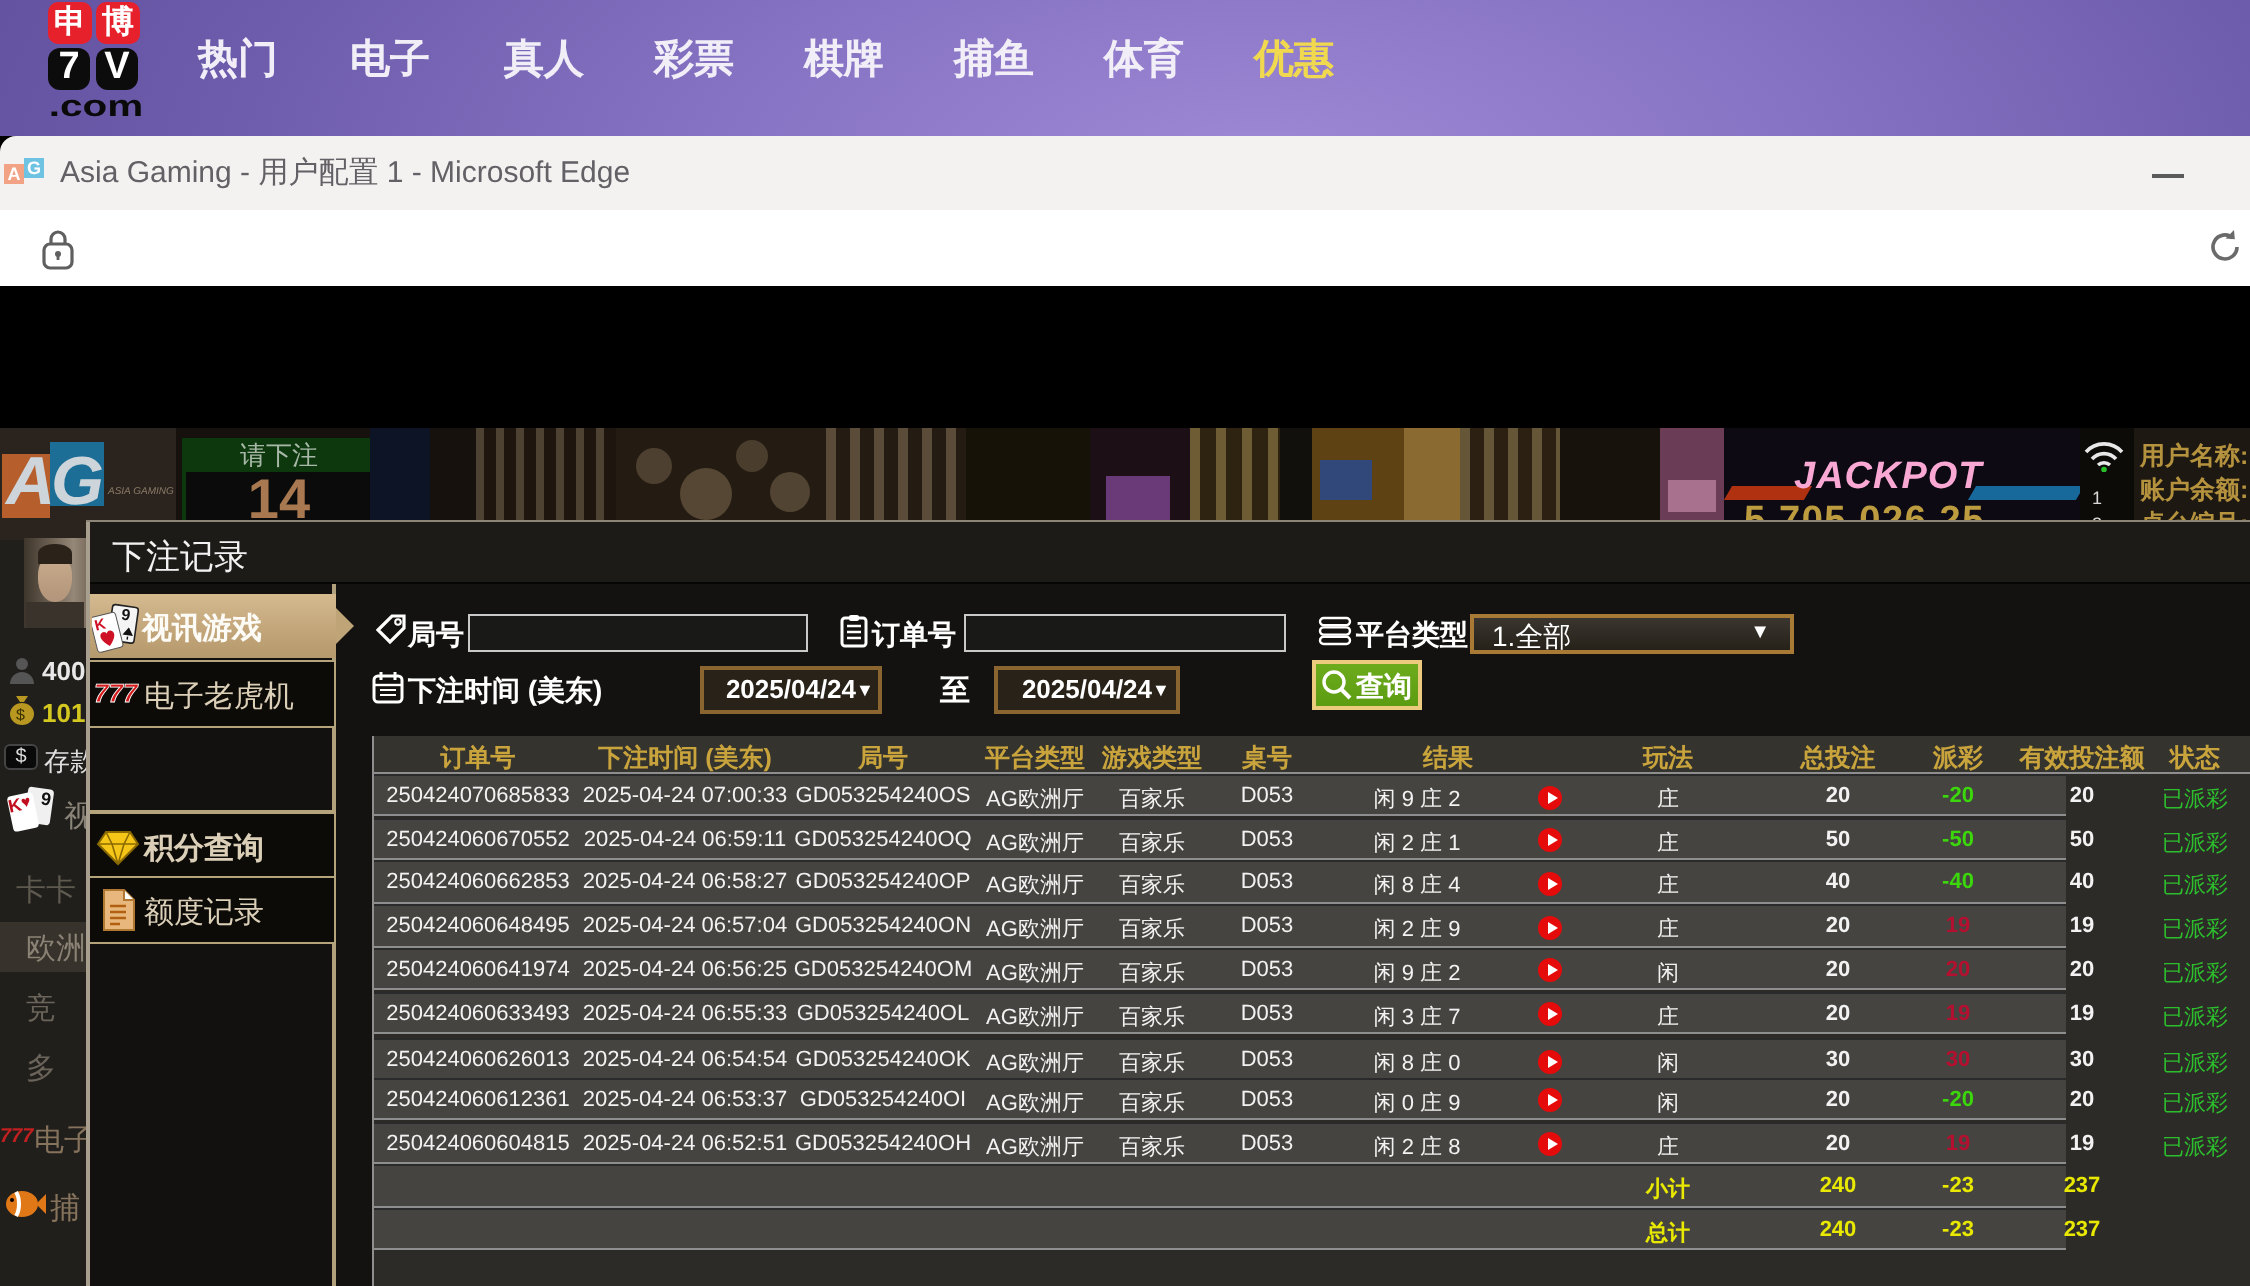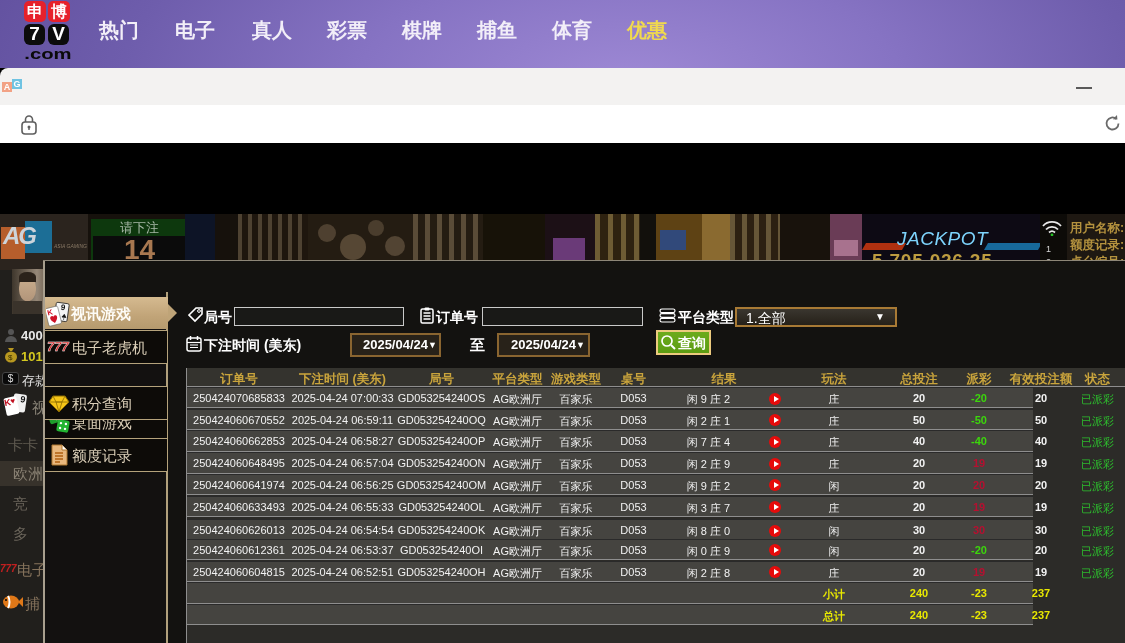--- a/index.html
+++ b/index.html
@@ -90,20 +90,21 @@
     <div class="nav" style="left:327px;">彩票</div>
     <div class="nav" style="left:402px;">棋牌</div>
     <div class="nav" style="left:477px;">捕鱼</div>
     <div class="nav" style="left:552px;">体育</div>
     <div class="nav hot" style="left:627px;">优惠</div>
   </div>
 
   <div id="titlebar">
     <div id="fava">A</div>
       <div id="favg">G</div>
+    <div id="tbtxt">Asia Gaming - 用户配置 1 - Microsoft Edge</div>
   </div>
   <div id="minim"></div>
 
   <div id="urlbar">
     <svg style="left:20px;top:9px;" width="18" height="22" viewBox="0 0 18 22">
       <rect x="2" y="8" width="14" height="12" rx="3" fill="none" stroke="#5f5f5f" stroke-width="1.6"></rect>
       <path d="M5.5 8 V5.5 a3.5 3.5 0 0 1 7 0 V8" fill="none" stroke="#5f5f5f" stroke-width="1.6"></path>
       <circle cx="9" cy="13" r="1.5" fill="#5f5f5f"></circle>
         <rect x="8.3" y="13" width="1.4" height="3" fill="#5f5f5f"></rect>
     </svg>
@@ -112,21 +113,21 @@
       <path d="M13 0 L13.4 4.6 L8.8 4.2 Z" fill="#6a6a6a"></path>
     </svg>
   </div>
 
   <div id="blackstrip"></div>
 
   <div id="photostrip">
     <div style="left:0;top:0;width:88px;height:48px;background:#2b241e;"></div>
     <div style="left:1px;top:13px;width:24px;height:32px;background:#b65e2c;"></div>
     <div style="left:25px;top:7px;width:27px;height:32px;background:#1c6e96;"></div>
-    <div style="left:3px;top:8px;color:#cdd4da;font-size:24px;font-weight:bold;font-style:italic;letter-spacing:-2px;">AG</div>
+    <div style="left:3px;top:8px;color:#cdd4da;font-size:34px;font-weight:bold;font-style:italic;letter-spacing:-2px;">AG</div>
     <div style="left:54px;top:29px;color:#8a7a66;font-size:5px;font-style:italic;">ASIA GAMING</div>
     <div style="left:91px;top:5px;width:97px;height:43px;background:#0d380d;"></div>
     <div style="left:91px;top:5px;width:97px;height:17px;color:#a8b8a8;font-size:13px;text-align:center;line-height:17px;">请下注</div>
     <div style="left:93px;top:22px;width:93px;height:26px;background:#0b0b0b;"></div>
     <div style="left:92px;top:20px;width:95px;color:#a87850;font-size:28px;font-weight:bold;text-align:center;">14</div>
     <div style="left:185px;top:0;width:30px;height:48px;background:#0d1426;"></div>
     <div style="left:238px;top:0;width:70px;height:48px;background:repeating-linear-gradient(90deg,#4e4232 0 4px,#1e160e 4px 10px);"></div>
     <div style="left:308px;top:0;width:105px;height:48px;background:#241c12;"></div>
     <div style="left:318px;top:10px;width:18px;height:18px;border-radius:50%;background:#4e4030;"></div>
     <div style="left:340px;top:20px;width:26px;height:26px;border-radius:50%;background:#564734;"></div>
@@ -141,34 +142,34 @@
     <div style="left:656px;top:0;width:46px;height:48px;background:#5e4214;"></div>
     <div style="left:660px;top:16px;width:26px;height:20px;background:#31497a;"></div>
     <div style="left:702px;top:0;width:28px;height:48px;background:#8a6a30;"></div>
     <div style="left:730px;top:0;width:50px;height:48px;background:repeating-linear-gradient(90deg,#665638 0 5px,#2c2012 5px 12px);"></div>
     <div style="left:780px;top:0;width:50px;height:48px;background:#18120c;"></div>
     <div style="left:830px;top:0;width:32px;height:48px;background:#6a3c56;"></div>
     <div style="left:834px;top:26px;width:24px;height:16px;background:#a8728e;"></div>
     <div style="left:862px;top:0;width:178px;height:48px;background:#0d0a14;"></div>
     <div style="left:864px;top:29px;width:40px;height:7px;background:#b03110;transform:skewX(-30deg);"></div>
     <div style="left:986px;top:29px;width:54px;height:7px;background:#17699c;transform:skewX(-30deg);"></div>
-    <div style="left:897px;top:14px;color:#7dd3fc;font-size:19px;font-weight:normal;font-style:italic;letter-spacing:0.5px;">JACKPOT</div>
+    <div style="left:897px;top:14px;color:#f9a8d4;font-size:19px;font-weight:bold;font-style:italic;letter-spacing:0.5px;">JACKPOT</div>
     <div style="left:872px;top:36px;color:#bd9c40;font-size:19px;font-weight:bold;letter-spacing:0.8px;">5,705,026.25</div>
     <div style="left:1040px;top:0;width:27px;height:48px;background:#0d0b08;"></div>
     <svg style="left:1041px;top:6px;" width="22" height="16" viewBox="0 0 22 16">
       <path d="M2 6 a12 12 0 0 1 18 0" fill="none" stroke="#e8e8e8" stroke-width="1.8"></path>
       <path d="M5 9.5 a8 8 0 0 1 12 0" fill="none" stroke="#e8e8e8" stroke-width="1.8"></path>
       <path d="M8 12.5 a4.5 4.5 0 0 1 6 0" fill="none" stroke="#e8e8e8" stroke-width="1.8"></path>
       <circle cx="11" cy="14.8" r="1.4" fill="#28c028"></circle>
     </svg>
     <div style="left:1046px;top:30px;color:#d8d8d8;font-size:9px;">1</div>
     <div style="left:1046px;top:43px;color:#d8d8d8;font-size:9px;">2</div>
     <div style="left:1067px;top:0;width:58px;height:48px;background:#1e1812;"></div>
     <div style="left:1070px;top:6px;color:#b4923e;font-size:12.5px;font-weight:bold;">用户名称:</div>
-    <div style="left:1070px;top:23px;color:#b4923e;font-size:12.5px;font-weight:bold;">额度记录:</div>
+    <div style="left:1070px;top:23px;color:#b4923e;font-size:12.5px;font-weight:bold;">账户余额:</div>
     <div style="left:1070px;top:40px;color:#b4923e;font-size:12.5px;font-weight:bold;">桌台编号:</div>
   </div>
 
   <div id="leftbar">
     <div style="left:0;top:0;width:43px;height:8px;background:#2b241e;"></div>
     <div style="left:12px;top:7px;width:31px;height:45px;background:linear-gradient(90deg,#3e362c,#6e6254 45%,#968878 80%,#7e7060);"></div>
     <div style="left:19px;top:15px;width:17px;height:24px;border-radius:44% 44% 48% 48%;background:linear-gradient(#c9ad8d,#b2957a);"></div>
     <div style="left:19px;top:10px;width:17px;height:10px;border-radius:48% 48% 0 0;background:#2b221a;"></div>
     <div style="left:13px;top:39px;width:29px;height:13px;background:#3a332b;"></div>
 
@@ -202,20 +203,23 @@
         <path d="M16 9 L21 4 V14 Z" fill="#e07818"></path>
         <path d="M6 3 C8 6 8 12 6 15" stroke="#fff" stroke-width="2" fill="none"></path>
         <circle cx="4" cy="7" r="1" fill="#000"></circle>
       </svg>
     <div style="left:25px;top:333px;color:#86735c;font-size:15px;">捕</div>
   </div>
 
   <div id="modal">
     <div id="mlb"></div>
       <div id="mtb"></div>
+    <div id="mheader">
+        <div id="mhtxt">下注记录</div>
+      </div>
     <div id="menu"></div>
 
     <div class="mi1" style="top:37px;">
         <svg class="mic" width="24" height="26" viewBox="0 0 24 26">
           <g transform="rotate(8 16 12)">
             <rect x="9" y="2" width="13" height="18" rx="1.5" fill="#f4f4f4" stroke="#222" stroke-width="0.8"></rect>
             <text x="14" y="9" font-size="8" font-weight="bold" fill="#111">9</text>
             <path d="M18.5 13 l2 3 h-4 Z M18.5 17 v1.5" stroke="#111" fill="#111" stroke-width="0.7"></path>
           </g>
           <g transform="rotate(-14 8 16)">
@@ -243,21 +247,21 @@
           <g transform="rotate(10 16 16)">
             <rect x="10" y="10" width="12" height="12" rx="2" fill="#23b432"></rect>
             <circle cx="13.5" cy="13.5" r="1.2" fill="#fff"></circle>
             <circle cx="18.5" cy="13.5" r="1.2" fill="#fff"></circle>
             <circle cx="13.5" cy="18.5" r="1.2" fill="#fff"></circle>
             <circle cx="18.5" cy="18.5" r="1.2" fill="#fff"></circle>
           </g>
         </svg>
         <span class="t">桌面游戏</span>
       </div>
-    <div class="mi" style="top:126px;">
+    <div class="mi" style="top:146px;font-weight:bold;">
         <svg class="mic" width="24" height="24" viewBox="0 0 24 24">
           <path d="M6 5 h12 l4 6 -10 10 -10 -10 Z" fill="#f5c518" stroke="#8a6a00" stroke-width="1"></path>
           <path d="M2 11 h20 M6 5 l3 6 3 10 M18 5 l-3 6 -3 10 M9 11 h6" stroke="#8a6a00" stroke-width="0.8" fill="none"></path>
         </svg>
         <span class="t">积分查询</span>
       </div>
     <div class="mi" style="top:178px;">
         <svg class="mic" width="24" height="24" viewBox="0 0 24 24">
           <path d="M5 2 h10 l5 5 v15 h-15 Z" fill="#e8b77d" stroke="#b07830" stroke-width="1"></path>
           <path d="M15 2 v5 h5" fill="#fff" stroke="#b07830" stroke-width="1"></path>
@@ -352,21 +356,21 @@
           <div class="c11 num">50</div>
           <div class="c12 st">已派彩</div>
         </div>
       <div class="tr" style="top:62.400000000000006px;">
           <div class="c1">250424060662853</div>
           <div class="c2">2025-04-24 06:58:27</div>
           <div class="c3">GD053254240OP</div>
           <div class="c4">AG欧洲厅</div>
           <div class="c5">百家乐</div>
           <div class="c6">D053</div>
-          <div class="c7">闲 7 庄 4</div>
+          <div class="c7">闲 8 庄 4</div>
           <div class="play"></div>
           <div class="c8">庄</div>
           <div class="c9 num">40</div>
           <div class="c10 grn">-40</div>
           <div class="c11 num">40</div>
           <div class="c12 st">已派彩</div>
         </div>
       <div class="tr" style="top:84.10000000000001px;">
           <div class="c1">250424060648495</div>
           <div class="c2">2025-04-24 06:57:04</div>

